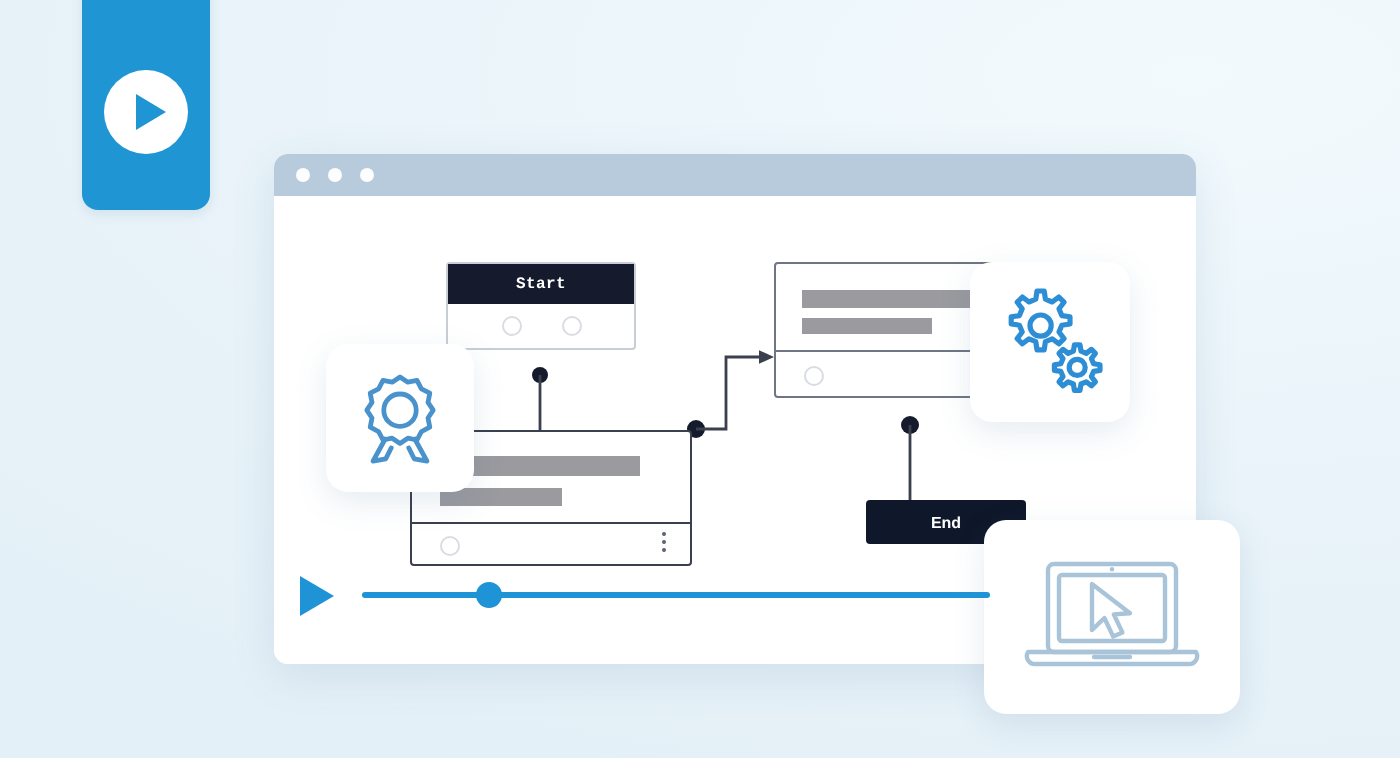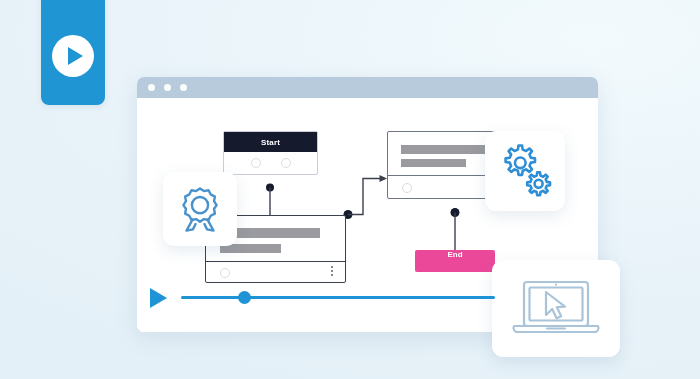--- a/index.html
+++ b/index.html
@@ -43,35 +43,35 @@
   .window-bar{
     height:21px;background:#b7cbdc;border-radius:7px 7px 0 0;
     display:flex;align-items:center;padding-left:11px;gap:9px;
   }
   .window-bar .dot{width:7px;height:7px;border-radius:50%;background:#fdfdfd;}
   .window-body{position:absolute;left:0;top:21px;right:0;bottom:0;background:#fff;border-radius:0 0 7px 7px;}
 
   
   .node-start{
     position:absolute;left:86px;top:33px;width:93px;height:42px;
-    border:1px solid #c9cdd6;border-radius:2px;background:#fff;
+    border:1px solid #c9cdd6;border-radius:2px;background:#fff;font-family:Liberation Mono, monospace;
   }
   .node-start .hdr{
     height:20px;background:#151b2d;color:#fff;
     font-size:8px;font-weight:bold;letter-spacing:.2px;
     display:flex;align-items:center;justify-content:center;
   }
   .node-start .body{height:21px;display:flex;align-items:center;justify-content:center;gap:20px;}
   .ring{width:10px;height:10px;border-radius:50%;border:1px solid #d9dce2;box-sizing:border-box;}
 
   .node-end{
-    position:absolute;left:278px;top:152px;width:80px;height:22px;
-    background:#ec4899;border-radius:2px;color:#fff;
+    position:absolute;left:296px;top:152px;width:80px;height:22px;
+    background:#0f172a;border-radius:2px;color:#fff;
     font-size:8px;font-weight:bold;
-    display:flex;align-items:flex-start;justify-content:center;
+    display:flex;align-items:center;justify-content:center;
   }
 
   
   .card-tr{
     position:absolute;left:250px;top:33px;width:137px;height:66px;
     border:1px solid #6e7585;border-radius:2px;background:#fff;
   }
   .card-tr .bar1{position:absolute;left:13px;top:13px;width:95px;height:9px;background:#9a9a9f;}
   .card-tr .bar2{position:absolute;left:13px;top:27px;width:65px;height:8px;background:#9a9a9f;}
   .card-tr .div{position:absolute;left:0;top:43px;width:100%;height:1px;background:#6e7585;}

